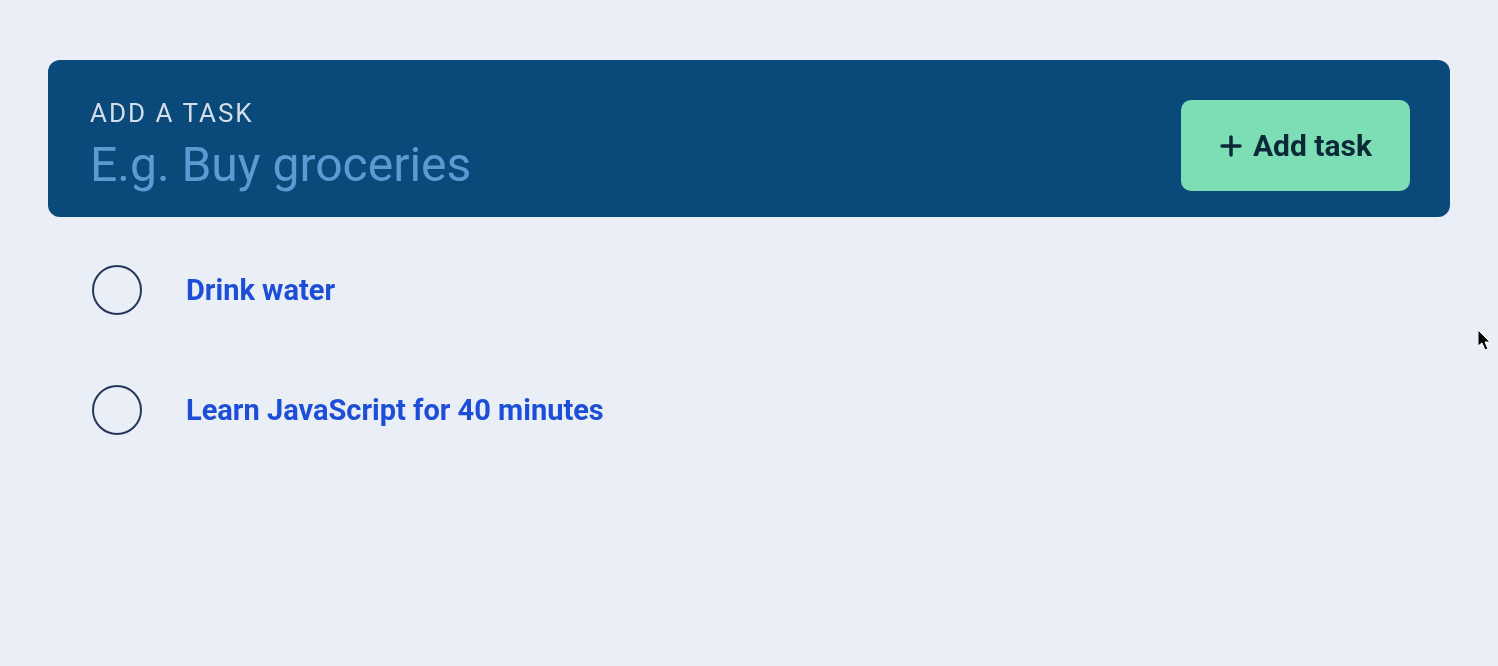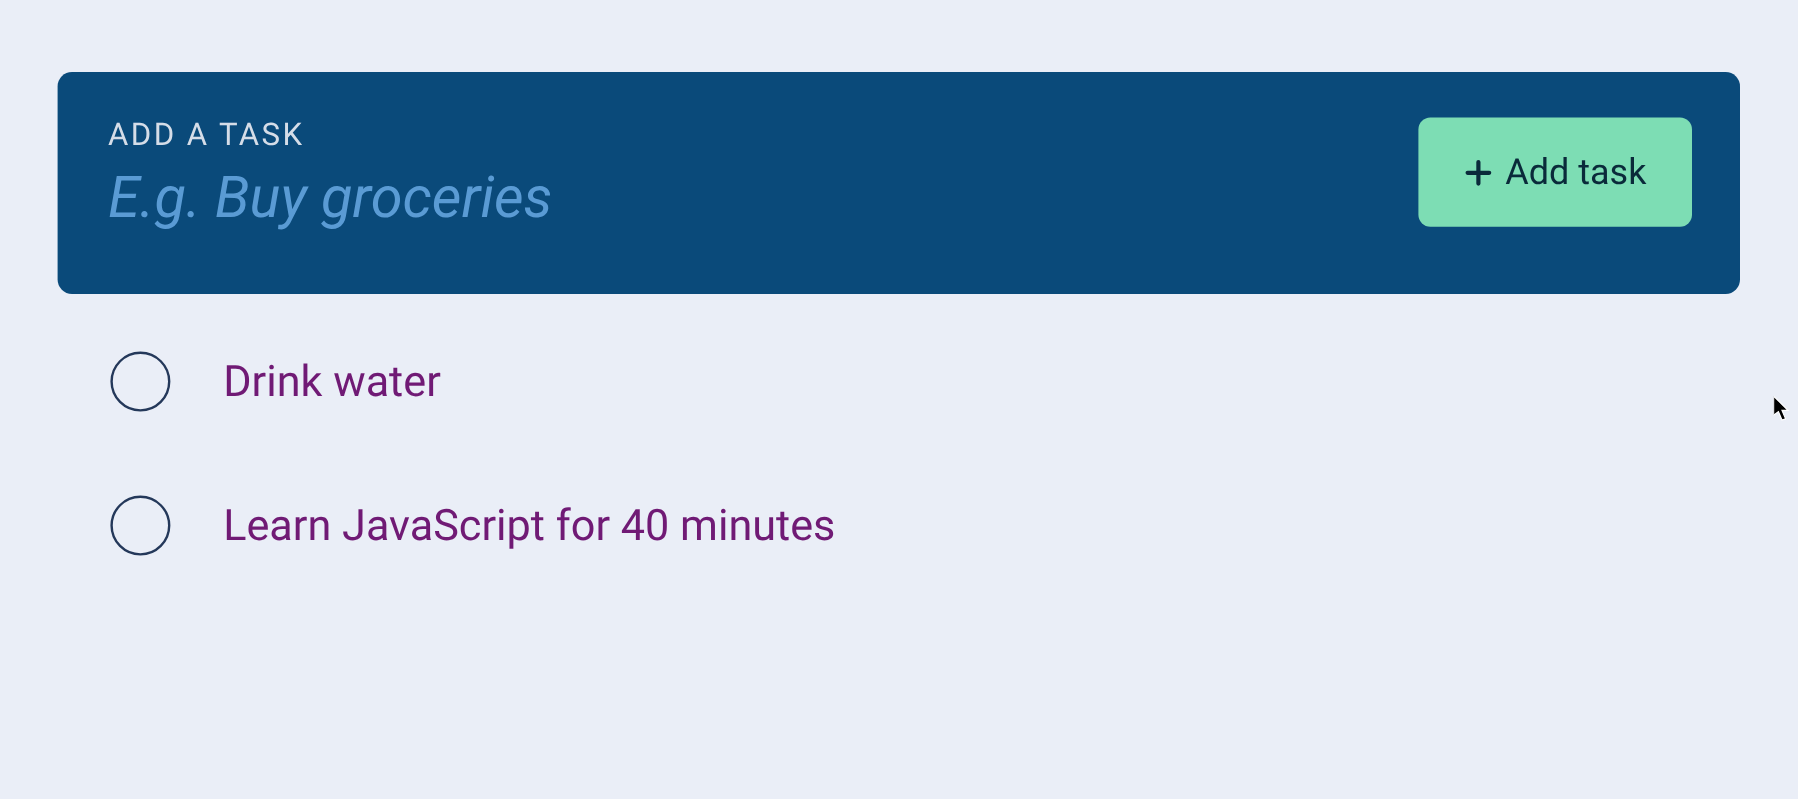--- a/index.html
+++ b/index.html
@@ -12,23 +12,23 @@
       font-family: -apple-system, BlinkMacSystemFont, "Segoe UI", Roboto, Helvetica, Arial, sans-serif;
       width: 1498px;
       height: 666px;
       padding: 0;
       position: relative;
     }
     .add-task-panel {
       background-color: #0a4a7a;
       border-radius: 12px;
       margin: 60px 48px 0 48px;
-      padding: 38px 40px 52px 42px;
+      padding: 38px 40px 24px 42px;
       display: flex;
-      align-items: flex-start;
+      align-items: center;
       justify-content: space-between;
     }
     .input-section {
       flex: 1;
       display: flex;
       flex-direction: column;
       gap: 8px;
     }
     .input-label {
       color: #d5dde8;
@@ -39,33 +39,32 @@
     }
     .task-input {
       background: transparent;
       border: none;
       outline: none;
       color: #5a9bd4;
       font-size: 48px;
       font-weight: 400;
       width: 100%;
       font-family: inherit;
-      font-style: italic;
     }
     .task-input::placeholder {
       color: #5a9bd4;
       opacity: 1;
     }
     .add-task-button {
       background-color: #7dddb4;
       border: none;
       border-radius: 10px;
       padding: 28px 38px;
       font-size: 30px;
-      font-weight: 400;
+      font-weight: 700;
       color: #0a2a3a;
       cursor: pointer;
       display: flex;
       align-items: center;
       gap: 10px;
       font-family: inherit;
     }
     .plus-icon {
       display: inline-flex;
       align-items: center;
@@ -86,23 +85,23 @@
     .task-checkbox {
       width: 50px;
       height: 50px;
       border: 2.5px solid #24385a;
       border-radius: 50%;
       background: transparent;
       cursor: pointer;
       flex-shrink: 0;
     }
     .task-text {
-      font-size: 36px;
-      color: #701a75;
-      font-weight: 400;
+      font-size: 29px;
+      color: #1d4ed8;
+      font-weight: 700;
     }
     .cursor {
       position: absolute;
       right: 4px;
       top: 330px;
       pointer-events: none;
     }
   </style>
 </head>
 <body>

